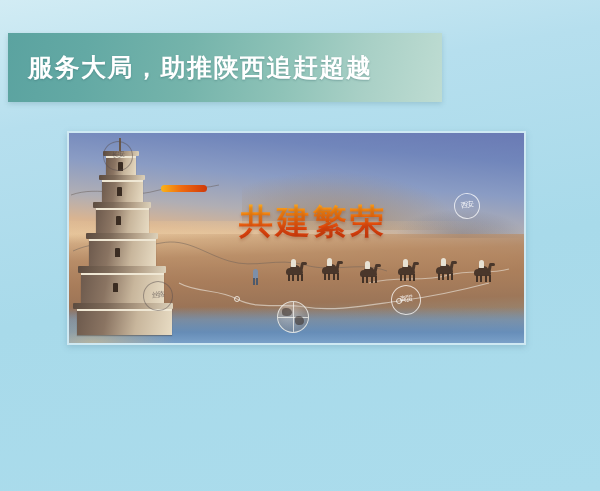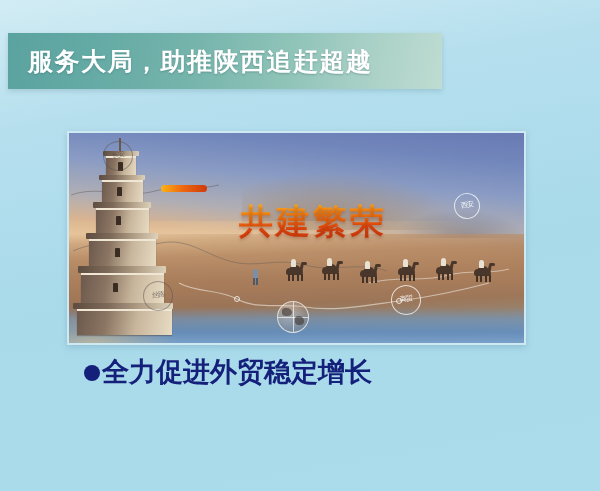--- a/index.html
+++ b/index.html
@@ -21,21 +21,21 @@
     background: linear-gradient(170deg, #d2ecf4 0%, #b6dfee 22%, #a8daea 55%, #abdcec 100%);
     overflow: hidden;
   }
 
   
   .title-banner {
     position: absolute;
     left: 8px;
     top: 33px;
     width: 434px;
-    height: 56px;
+    height: 69px;
     background: linear-gradient(100deg,
                 #5ba3a0 0%,
                 #63a9a4 18%,
                 #75b4ab 42%,
                 #8fc3b8 64%,
                 #a9d0c6 82%,
                 #bedcd2 100%);
     box-shadow: 0 2px 5px rgba(60,110,120,0.22);
     display: flex;
     align-items: center;
@@ -524,19 +524,15 @@
         <div class="meridian"></div>
         <div class="equator"></div>
         <div class="land" style="left:4px; top:6px; width:10px; height:8px;"></div>
         <div class="land" style="left:17px; top:14px; width:9px; height:9px;"></div>
       </div>
 
     </div>
   </div>
 
   <div class="bullets">
-    <div class="bullet-row">
-      <div class="bullet-dot"></div>
-      <div class="bullet-text">全力促进外贸稳定增长</div>
-    </div>
   </div>
 
 </div>
 
 </body></html>

